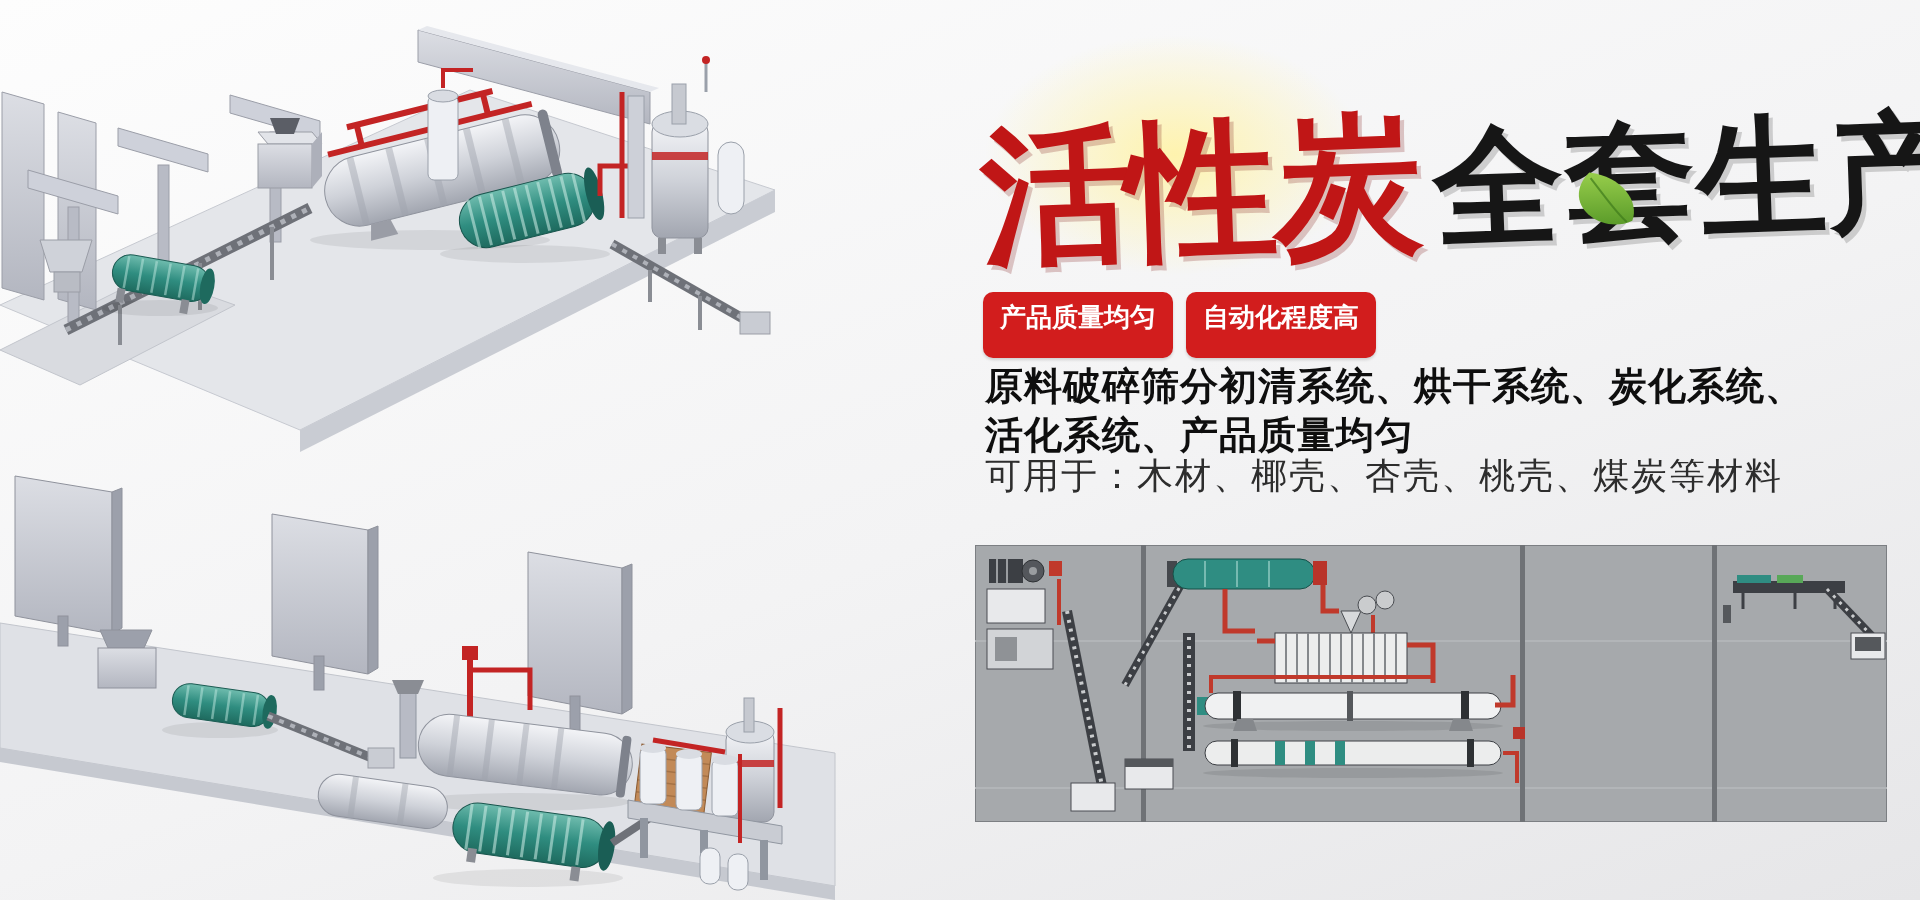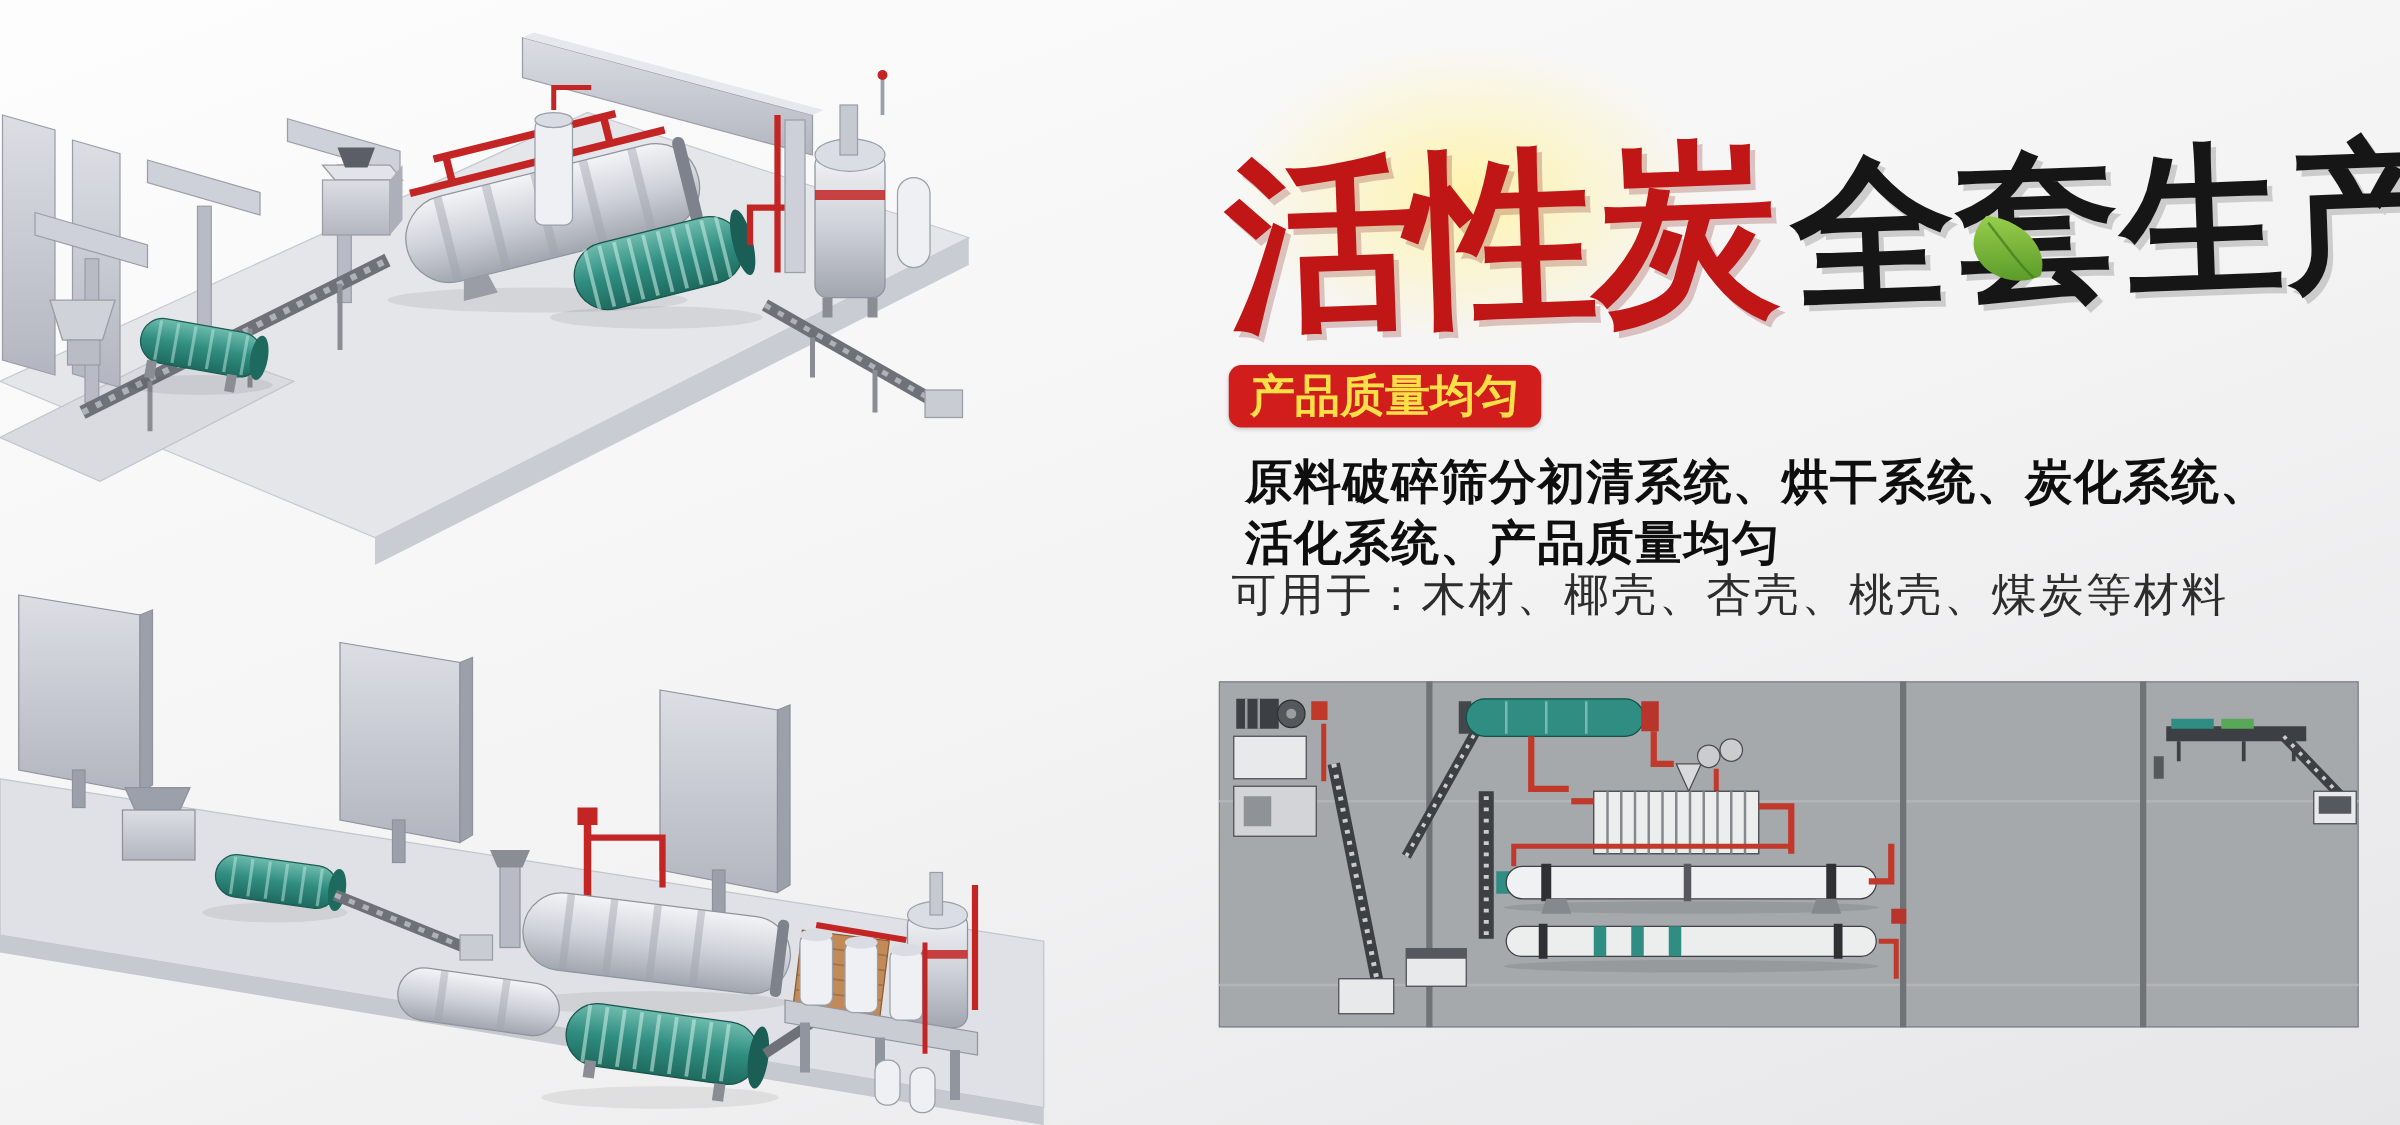--- a/index.html
+++ b/index.html
@@ -27,28 +27,28 @@
     text-shadow:4px 5px 0 rgba(120,10,10,.22);
   }
   .title-black {
     font-size:130px; color:#161616; margin-left:14px; letter-spacing:2px;
     text-shadow:4px 5px 0 rgba(0,0,0,.16);
   }
   .leaf { position:absolute; left:595px; top:178px; transform:rotate(32deg); }
 
   .badges { position:absolute; left:8px; top:292px; display:flex; gap:13px; }
   .badge {
-    background:var(--badge-red,#d21d1d); color:#fde047; font-size:36px; font-weight:bold;
-    height:50px; line-height:50px; padding:0 17px; border-radius:10px; white-space:nowrap;
+    background:var(--badge-red,#d21d1d); color:#ffffff; font-size:26px; font-weight:bold;
+    height:66px; line-height:50px; padding:0 17px; border-radius:10px; white-space:nowrap;
     box-shadow:0 2px 3px rgba(0,0,0,.15);
   }
 
   .desc {
     position:absolute; left:10px; top:362px; font-size:38px; font-weight:bold;
-    color:#0e0e0e; line-height:1.3; letter-spacing:1px;margin-left:11px;
+    color:#0e0e0e; line-height:1.3; letter-spacing:1px;
   }
   .usage {
     position:absolute; left:10px; top:452px; font-size:36px; color:#2d2d2d; letter-spacing:2px;
   }
   .schematic { position:absolute; left:0; top:545px; width:912px; height:277px; }
 </style>
 </head>
 <body>
 
 <div class="stage">
@@ -336,20 +336,21 @@
           <stop offset="0" stop-color="#9ed34f"></stop>
             <stop offset="1" stop-color="#4d9022"></stop>
         </linearGradient>
       </defs>
       <path d="M4,8 C34,-6 62,6 66,26 C52,48 20,50 8,34 C2,26 2,16 4,8 Z" fill="url(#lg)"></path>
       <path d="M8,12 C30,20 48,28 62,30" stroke="#3e7a1b" stroke-width="2" fill="none" opacity=".7"></path>
     </svg>
 
     <div class="badges">
       <div class="badge">产品质量均匀</div>
+      <div class="badge">自动化程度高</div>
     </div>
 
     <div class="desc">
       <div>原料破碎筛分初清系统、烘干系统、炭化系统、</div>
       <div>活化系统、产品质量均匀</div>
     </div>
 
     <div class="usage">可用于：木材、椰壳、杏壳、桃壳、煤炭等材料</div>
 
     <svg class="schematic" viewBox="0 0 912 277">

